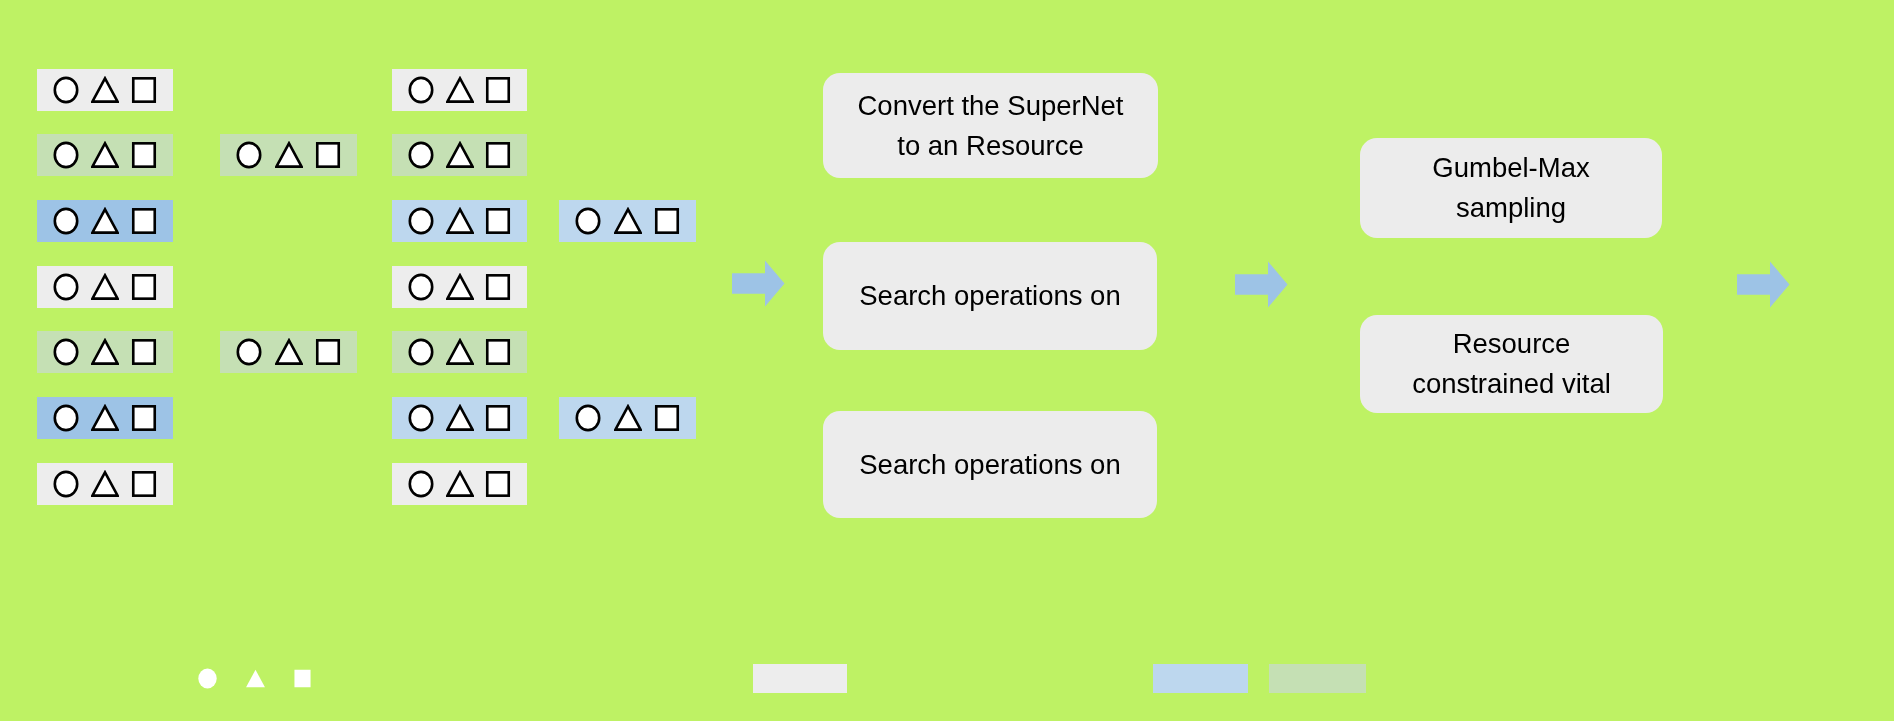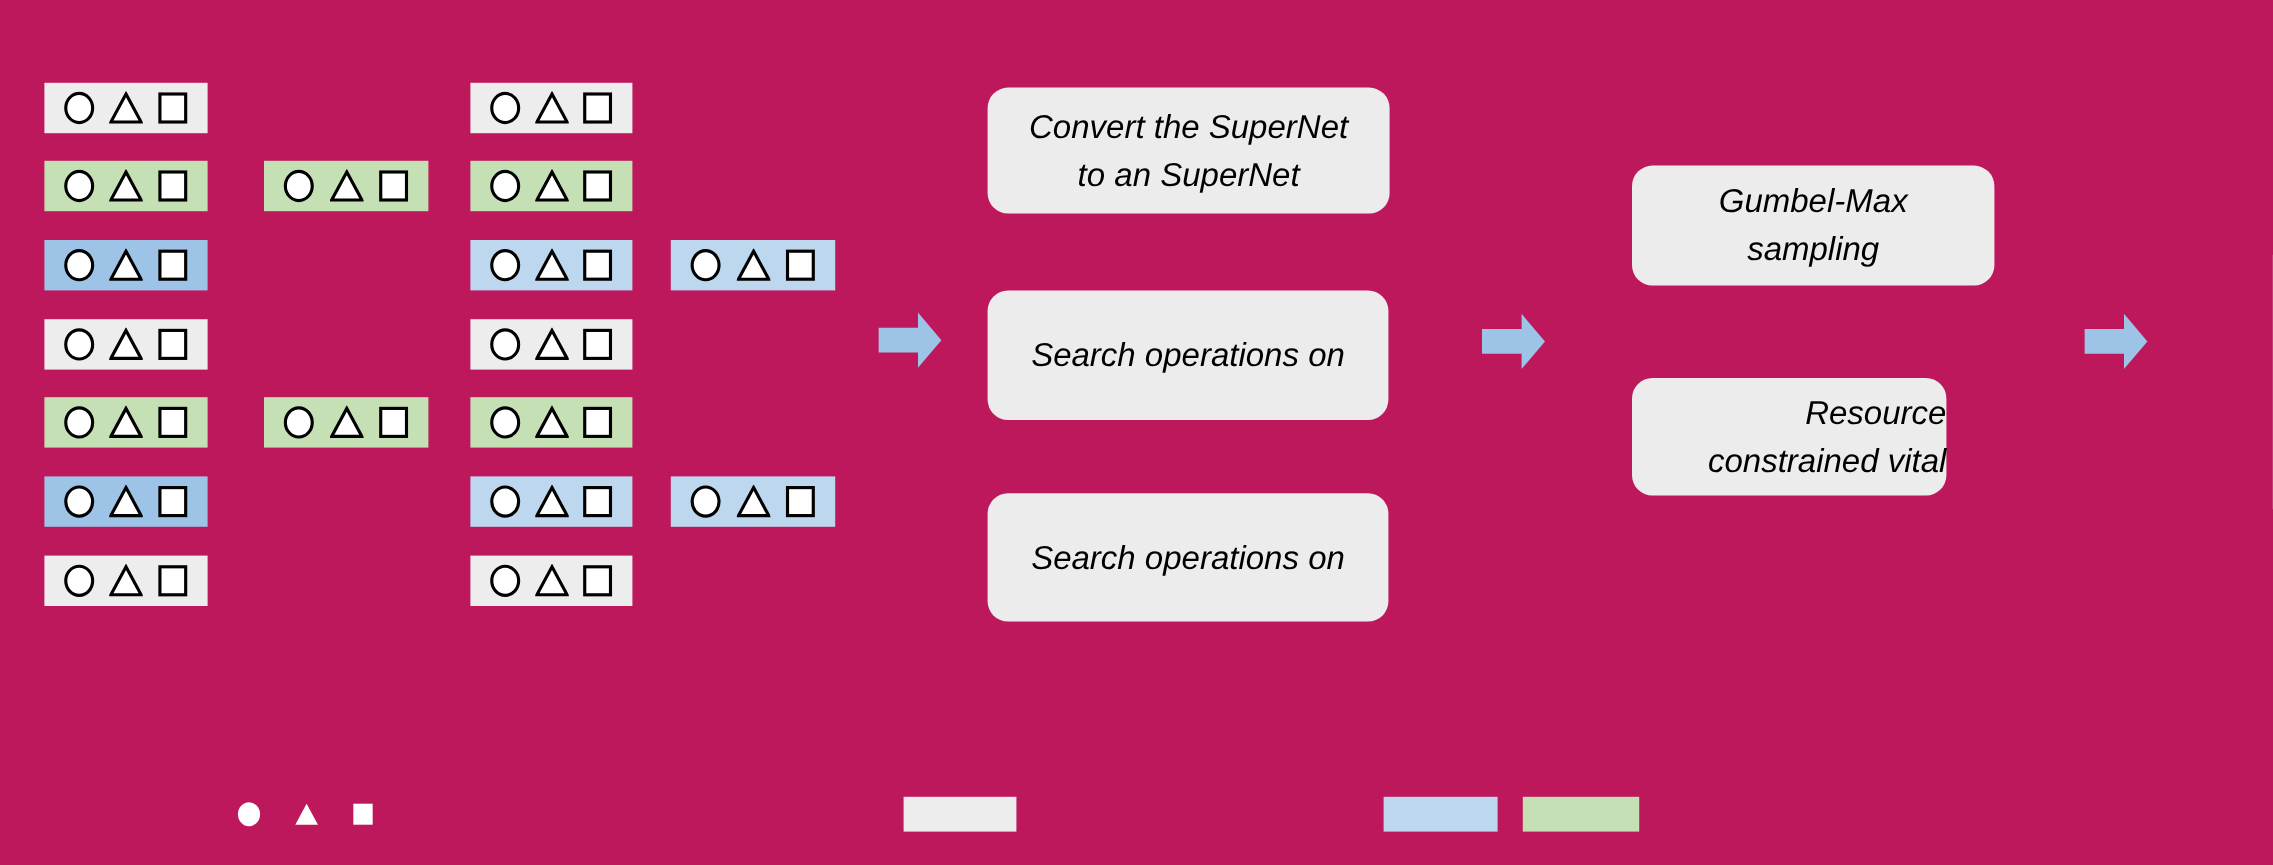--- a/index.html
+++ b/index.html
@@ -9,29 +9,29 @@
          padding:0 15px;box-sizing:border-box;}
   .block svg{display:block;}
   .pbox{position:absolute;background:#ECECEC;border-radius:17px;color:#000;
         font-size:27.5px;line-height:40px;text-align:center;
         display:flex;flex-direction:column;justify-content:center;}
   .pbox span{display:block;}
   #pbox-convert {left:823px;top:73px;width:335px;height:105px;}
   #pbox-vital   {left:823px;top:242px;width:334px;height:108px;}
   #pbox-nonvital{left:823px;top:411px;width:334px;height:107px;}
   #pbox-gumbel  {left:1360px;top:138px;width:302px;height:100px;}
-  #pbox-resource{left:1360px;top:315px;width:262px;height:98px;text-align:right;}
+  #pbox-resource{left:1360px;top:315px;width:303px;height:98px;}
   .arrow{position:absolute;width:53px;height:47px;}
   .legend-shapes{position:absolute;left:196px;top:667px;display:flex;align-items:center;gap:26px;}
   .swatch{position:absolute;height:29px;top:664px;}
 </style>
 </head>
 <body>
 
-<div id="canvas" style="background: #be185d; font-style: italic;">
+<div id="canvas" style="background: #bef264;">
 
   <div id="block-grid">
       <div class="block" style="left: 37px; top: 69px; width: 136px; height: 42px; background: rgb(237, 237, 237);">
         <svg width="28" height="28" viewBox="0 0 30 30">
           <ellipse cx="15" cy="15" rx="12" ry="13" fill="#FFFFFF" stroke="#000000" stroke-width="2.8"></ellipse>
         </svg>
         <svg width="28" height="28" viewBox="0 0 30 30">
           <polygon points="15,2.5 28.5,27.5 1.5,27.5" fill="#FFFFFF" stroke="#000000" stroke-width="2.8"></polygon>
         </svg>
         <svg width="28" height="28" viewBox="0 0 30 30">
@@ -234,21 +234,21 @@
       <svg class="arrow" viewBox="0 0 53 47" style="left: 1235px; top: 261px;">
         <polygon points="0,13.2 33,13.2 33,0.5 52.5,23.5 33,46.5 33,33.8 0,33.8" fill="#9DC3E6"></polygon>
       </svg>
       <svg class="arrow" viewBox="0 0 53 47" style="left: 1737px; top: 261px;">
         <polygon points="0,13.2 33,13.2 33,0.5 52.5,23.5 33,46.5 33,33.8 0,33.8" fill="#9DC3E6"></polygon>
       </svg>
     </div>
 
   <div class="pbox" id="pbox-convert">
     <span>Convert the SuperNet</span>
-    <span>to an SuperNet</span>
+    <span>to an Resource</span>
   </div>
   <div class="pbox" id="pbox-vital">
     <span>Search operations on</span>
   </div>
   <div class="pbox" id="pbox-nonvital">
     <span>Search operations on</span>
   </div>
   <div class="pbox" id="pbox-gumbel">
     <span>Gumbel-Max</span>
     <span>sampling</span>

